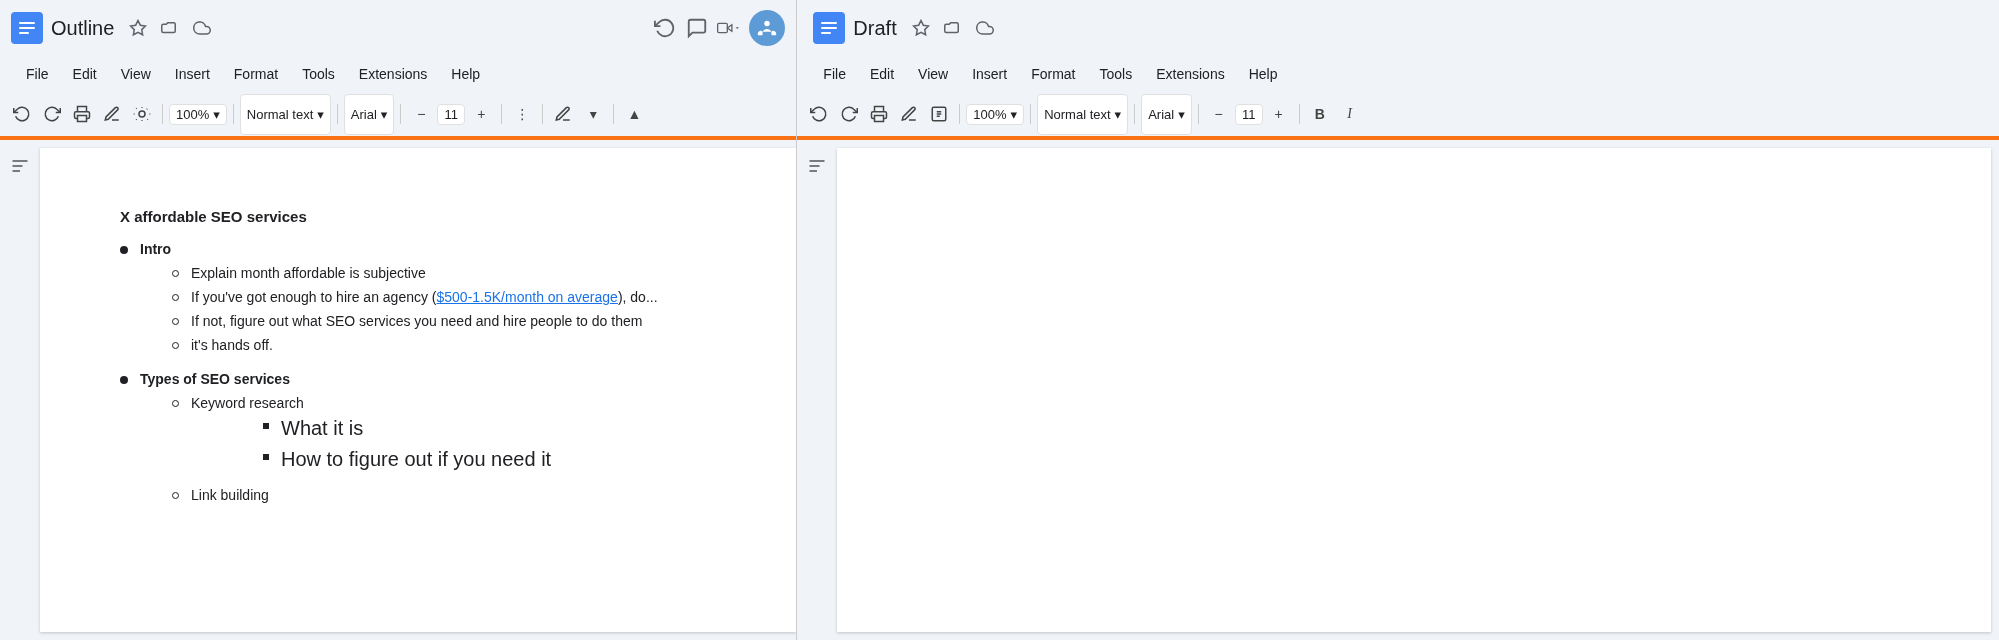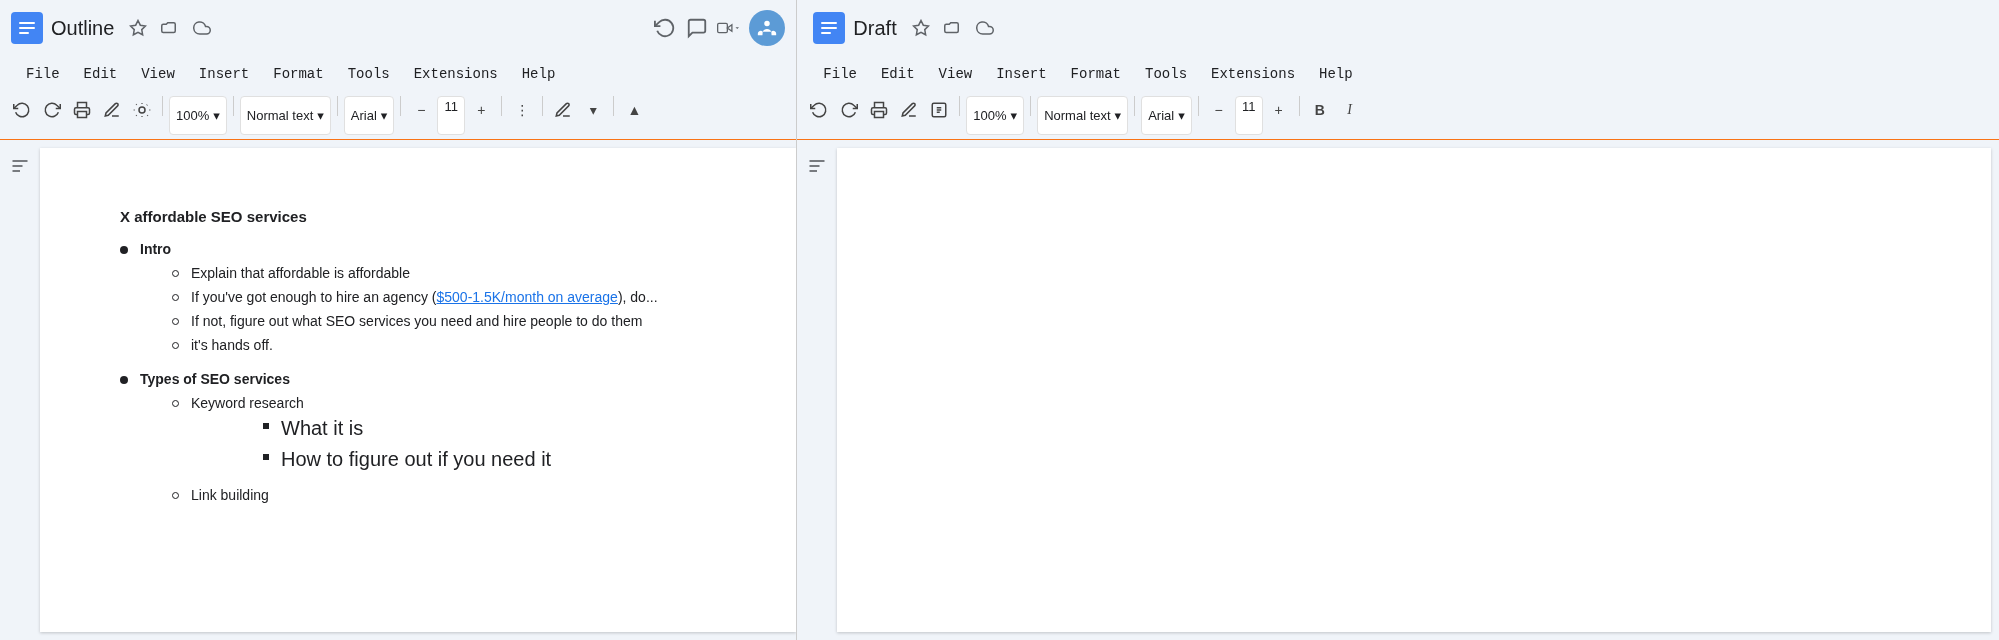--- a/index.html
+++ b/index.html
@@ -87,31 +87,31 @@
       padding: 0 16px;
       height: 36px;
       gap: 4px;
     }
     .menu-item {
       font-size: 14px;
       color: #202124;
       padding: 4px 10px;
       border-radius: 4px;
       cursor: pointer;
-      font-family: Liberation Mono, monospace;
     }
 
     
     .toolbar {
       display: flex;
+      align-items: center;
       padding: 4px 8px;
       height: 48px;
       gap: 2px;
       background: #f0f4f9;
-      border-bottom: 1px solid #f97316;
+      border-bottom: 4px solid #f97316;
       flex-wrap: nowrap;
       overflow: hidden;
     }
     .toolbar-btn {
       width: 28px;
       height: 28px;
       display: flex;
       align-items: center;
       justify-content: center;
       border-radius: 4px;
@@ -426,21 +426,21 @@
       <div class="doc-heading bold-text">X affordable SEO services</div>
       <ul class="bullet-list">
 
         <li class="bullet-item-l1">
           <div class="bullet-dot"></div>
           <div>
             <span class="bold-text">Intro</span>
             <ul style="list-style:none; padding:0; margin-top:8px;">
               <li class="bullet-item-l2">
                 <div class="bullet-circle"></div>
-                <span>Explain that affordable is affordable</span>
+                <span>Explain month affordable is subjective</span>
               </li>
               <li class="bullet-item-l2" style="margin-left:0; padding-left:32px; display:flex; align-items:flex-start;">
                 <div class="bullet-circle"></div>
                 <span>If you've got enough to hire an agency (<span class="link-text">$500-1.5K/month on average</span>), do...</span>
               </li>
               <li class="bullet-item-l2">
                 <div class="bullet-circle"></div>
                 <span>If not, figure out what SEO services you need and hire people to do them</span>
               </li>
               <li class="bullet-item-l2">

